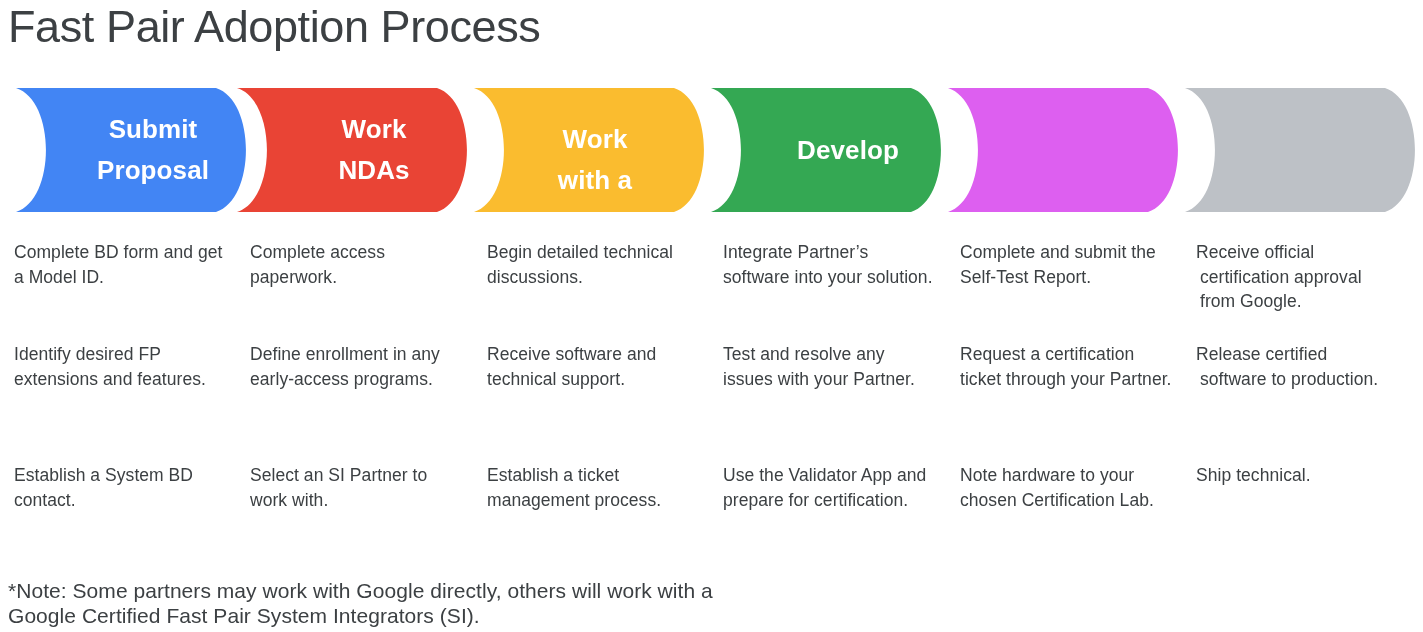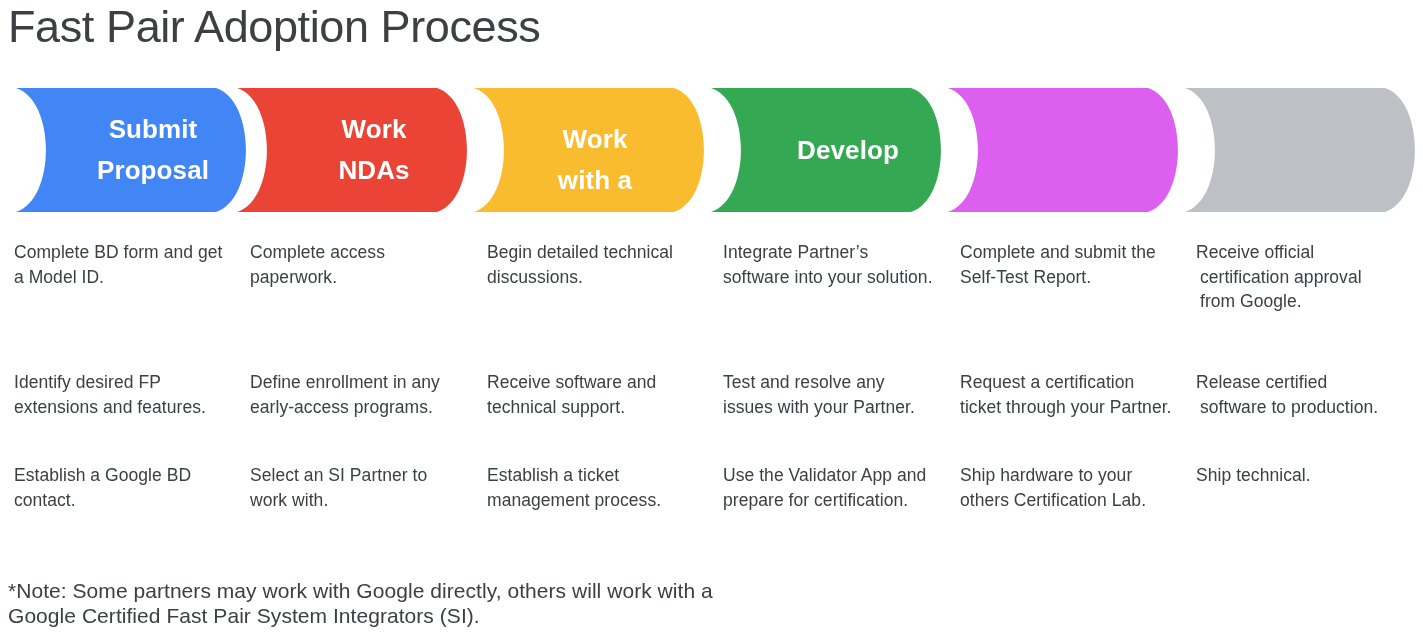--- a/index.html
+++ b/index.html
@@ -79,21 +79,21 @@
     width: 224px;
   }
   .step-item {
     position: absolute;
     font-size: 17.5px;
     line-height: 24.5px;
     color: #3c4043;
     letter-spacing: 0.05px;
   }
   .step-item.r0 { top: 8px; }
-  .step-item.r1 { top: 110px; margin-top: 28px; }
+  .step-item.r1 { top: 110px; }
   .step-item.r2 { top: 231px; }
   .indented .step-item { text-indent: -4px; padding-left: 4px; }
 
   
   #footnote {
     position: absolute;
     left: 8px;
     top: 578px;
     width: 720px;
     font-size: 21px;
@@ -146,41 +146,41 @@
       <svg width="238" height="124" viewBox="0 0 238 124">
         <path d="M 0 0 C 39.9 12.4 39.9 111.60000000000001 0 124 L 200 124 C 239.9 111.60000000000001 239.9 12.4 200 0 Z" fill="#bdc1c6"></path>
       </svg>
     </div>
   </div>
 
 <div id="steps-grid">
     <div class="step-col" style="left: 14px; width: 218px;">
       <div class="step-item r0">Complete BD form and get a Model ID.</div>
       <div class="step-item r1">Identify desired FP extensions and features.</div>
-      <div class="step-item r2">Establish a Google BD contact.</div>
+      <div class="step-item r2">Establish a System BD contact.</div>
     </div>
     <div class="step-col" style="left: 250px; width: 215px;">
       <div class="step-item r0">Complete access paperwork.</div>
       <div class="step-item r1">Define enrollment in any early-access programs.</div>
       <div class="step-item r2">Select an SI Partner to work with.</div>
     </div>
     <div class="step-col" style="left: 487px; width: 218px;">
       <div class="step-item r0">Begin detailed technical discussions.</div>
       <div class="step-item r1">Receive software and technical support.</div>
       <div class="step-item r2">Establish a ticket management process.</div>
     </div>
     <div class="step-col" style="left: 723px; width: 210px;">
       <div class="step-item r0">Integrate Partner’s software into your solution.</div>
       <div class="step-item r1">Test and resolve any issues with your Partner.</div>
       <div class="step-item r2">Use the Validator App and prepare for certification.</div>
     </div>
     <div class="step-col" style="left: 960px; width: 215px;">
       <div class="step-item r0">Complete and submit the Self-Test Report.</div>
       <div class="step-item r1">Request a certification ticket through your Partner.</div>
-      <div class="step-item r2">Ship hardware to your others Certification Lab.</div>
+      <div class="step-item r2">Note hardware to your chosen Certification Lab.</div>
     </div>
     <div class="step-col indented" style="left: 1196px; width: 200px;">
       <div class="step-item r0">Receive official certification approval from Google.</div>
       <div class="step-item r1">Release certified software to production.</div>
       <div class="step-item r2">Ship technical.</div>
     </div>
   </div>
 
 <div id="footnote">*Note: Some partners may work with Google directly, others will work with a
 Google Certified Fast Pair System Integrators (SI).</div>

